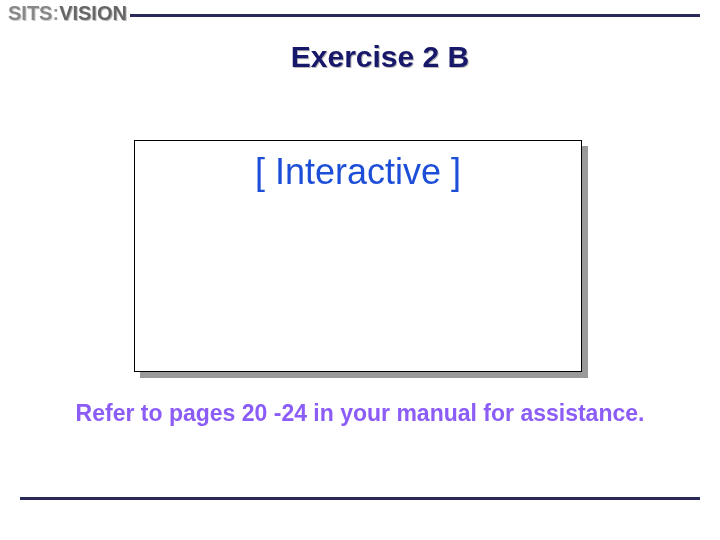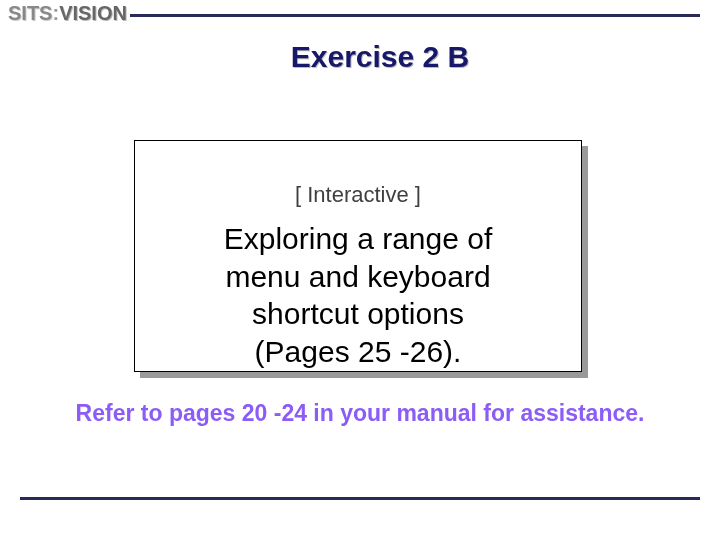--- a/index.html
+++ b/index.html
@@ -69,24 +69,23 @@
       top: 140px;
       left: 134px;
       width: 448px;
       height: 232px;
       background: #ffffff;
       border: 1.5px solid #000;
       text-align: center;
       padding-top: 10px;
     }
     .box-heading {
-      font-size: 22px;
-      color: #404040;
+      font-size: 36px;
+      color: #1d4ed8;
       margin-bottom: 12px;
-      margin-top: 31px;
     }
     .box-body {
       font-size: 30px;
       color: #000;
       line-height: 1.25;
     }
     .footer-note {
       position: absolute;
       top: 400px;
       left: 0;
@@ -114,23 +113,17 @@
     <span class="sits">SITS</span><span>:</span><span class="vision">VISION</span>
   </div>
   <div class="top-rule"></div>
 </div>
 
 <div class="title">Exercise 2 B</div>
 
 <div class="box-shadow"></div>
 <div class="box">
   <div class="box-heading">[ Interactive ]</div>
-  <div class="box-body">
-    <div>Exploring a range of</div>
-    <div>menu and keyboard</div>
-    <div>shortcut options</div>
-    <div>(Pages 25 -26).</div>
-  </div>
 </div>
 
 <div class="footer-note">Refer to pages 20 -24 in your manual for assistance.</div>
 
 <div class="bottom-rule"></div>
 
 </body></html>

